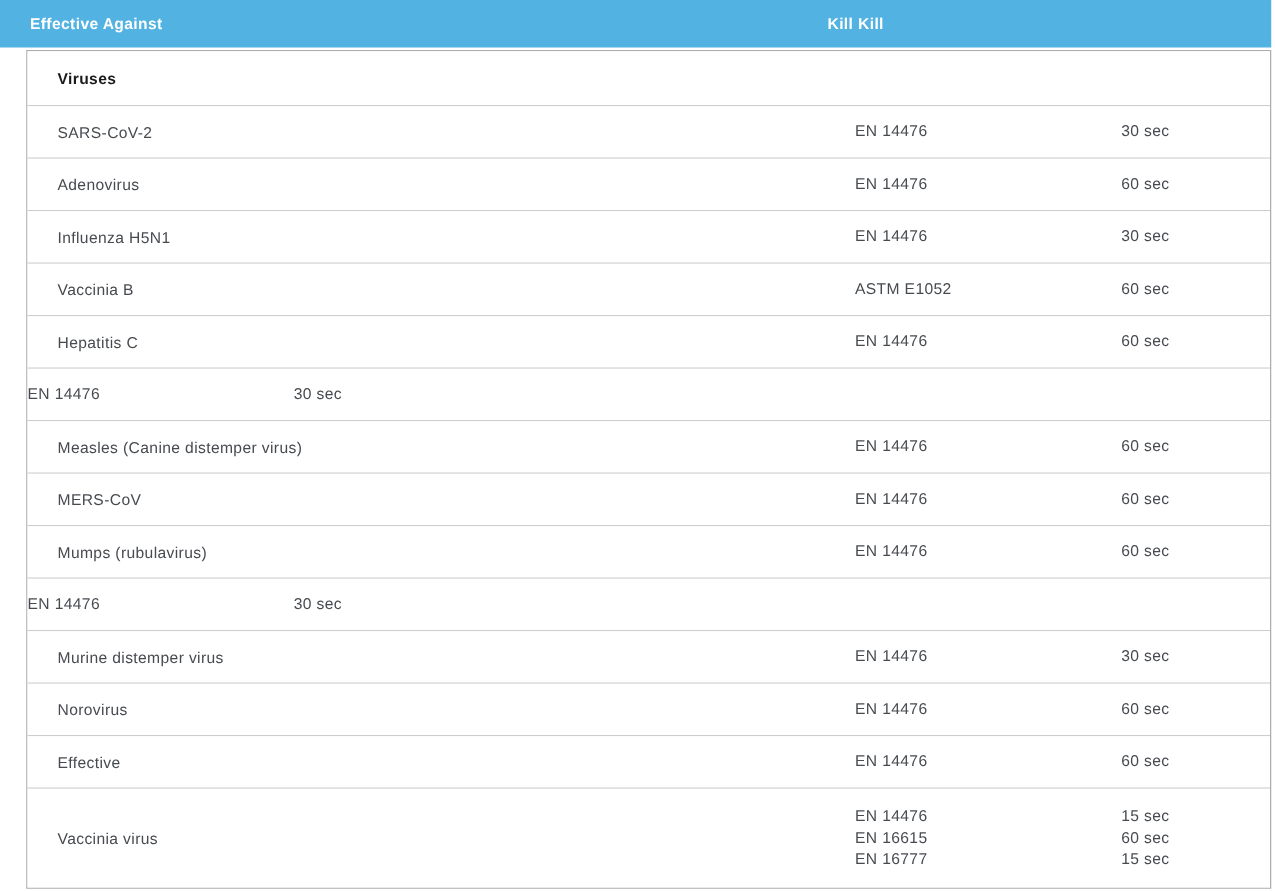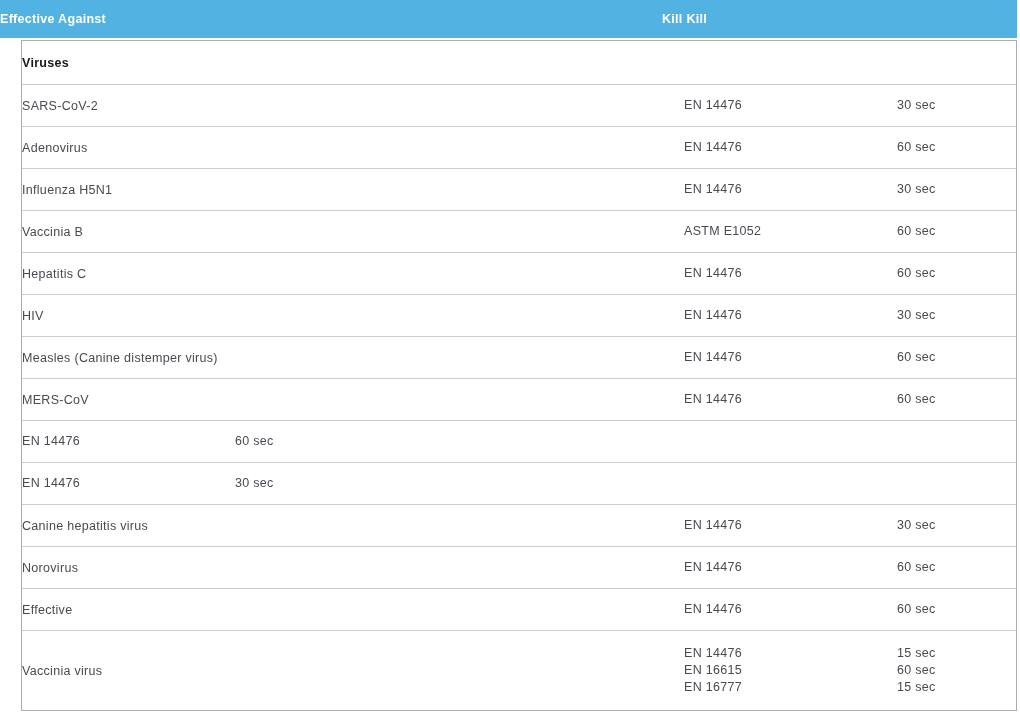--- a/index.html
+++ b/index.html
@@ -53,20 +53,21 @@
   .row.section-row {
     height: 44px;
     font-weight: bold;
     color: #1A1A1A;
   }
   .row.multi-row {
     height: 79px;
   }
   .c1 {
     flex: 0 0 662px;
+    padding-left: 24px;
     box-sizing: border-box;
   }
   .c2 {
     flex: 0 0 213px;
   }
   .c3 {
     flex: 1 1 auto;
   }
   .line {
     line-height: 17px;
@@ -135,21 +136,20 @@
         <div class="c1">Hepatitis C</div>
         <div class="c2">
             <div class="line">EN 14476</div>
           </div>
         <div class="c3">
             <div class="line">60 sec</div>
           </div>
       </div>
 
       <div class="row">
-        <div class="c1">HIV</div>
         <div class="c2">
             <div class="line">EN 14476</div>
           </div>
         <div class="c3">
             <div class="line">30 sec</div>
           </div>
       </div>
 
       <div class="row">
         <div class="c1">Measles (Canine distemper virus)</div>
@@ -165,39 +165,40 @@
         <div class="c1">MERS-CoV</div>
         <div class="c2">
             <div class="line">EN 14476</div>
           </div>
         <div class="c3">
             <div class="line">60 sec</div>
           </div>
       </div>
 
       <div class="row">
-        <div class="c2">
-            <div class="line">EN 14476</div>
-          </div>
-        <div class="c3">
-            <div class="line">60 sec</div>
-          </div>
-      </div>
-
-      <div class="row">
-        <div class="c2">
-            <div class="line">EN 14476</div>
-          </div>
-        <div class="c3">
-            <div class="line">30 sec</div>
-          </div>
-      </div>
-
-      <div class="row">
-        <div class="c1">Canine hepatitis virus</div>
+        <div class="c1">Mumps (rubulavirus)</div>
+        <div class="c2">
+            <div class="line">EN 14476</div>
+          </div>
+        <div class="c3">
+            <div class="line">60 sec</div>
+          </div>
+      </div>
+
+      <div class="row">
+        <div class="c2">
+            <div class="line">EN 14476</div>
+          </div>
+        <div class="c3">
+            <div class="line">30 sec</div>
+          </div>
+      </div>
+
+      <div class="row">
+        <div class="c1">Murine distemper virus</div>
         <div class="c2">
             <div class="line">EN 14476</div>
           </div>
         <div class="c3">
             <div class="line">30 sec</div>
           </div>
       </div>
 
       <div class="row">
         <div class="c1">Norovirus</div>

